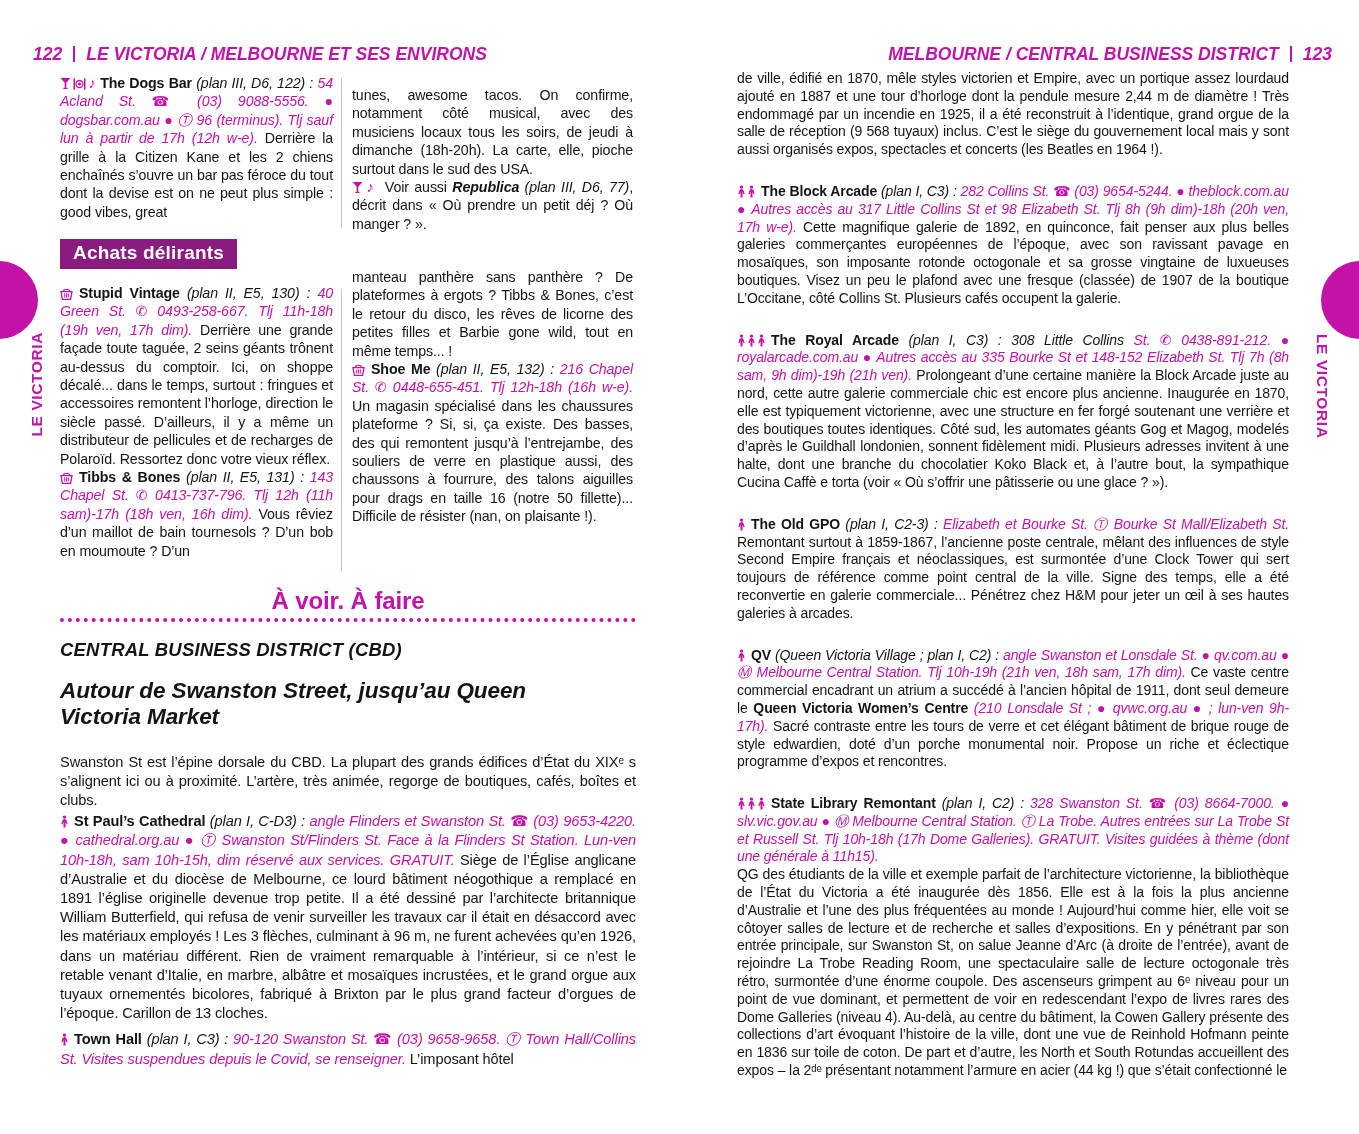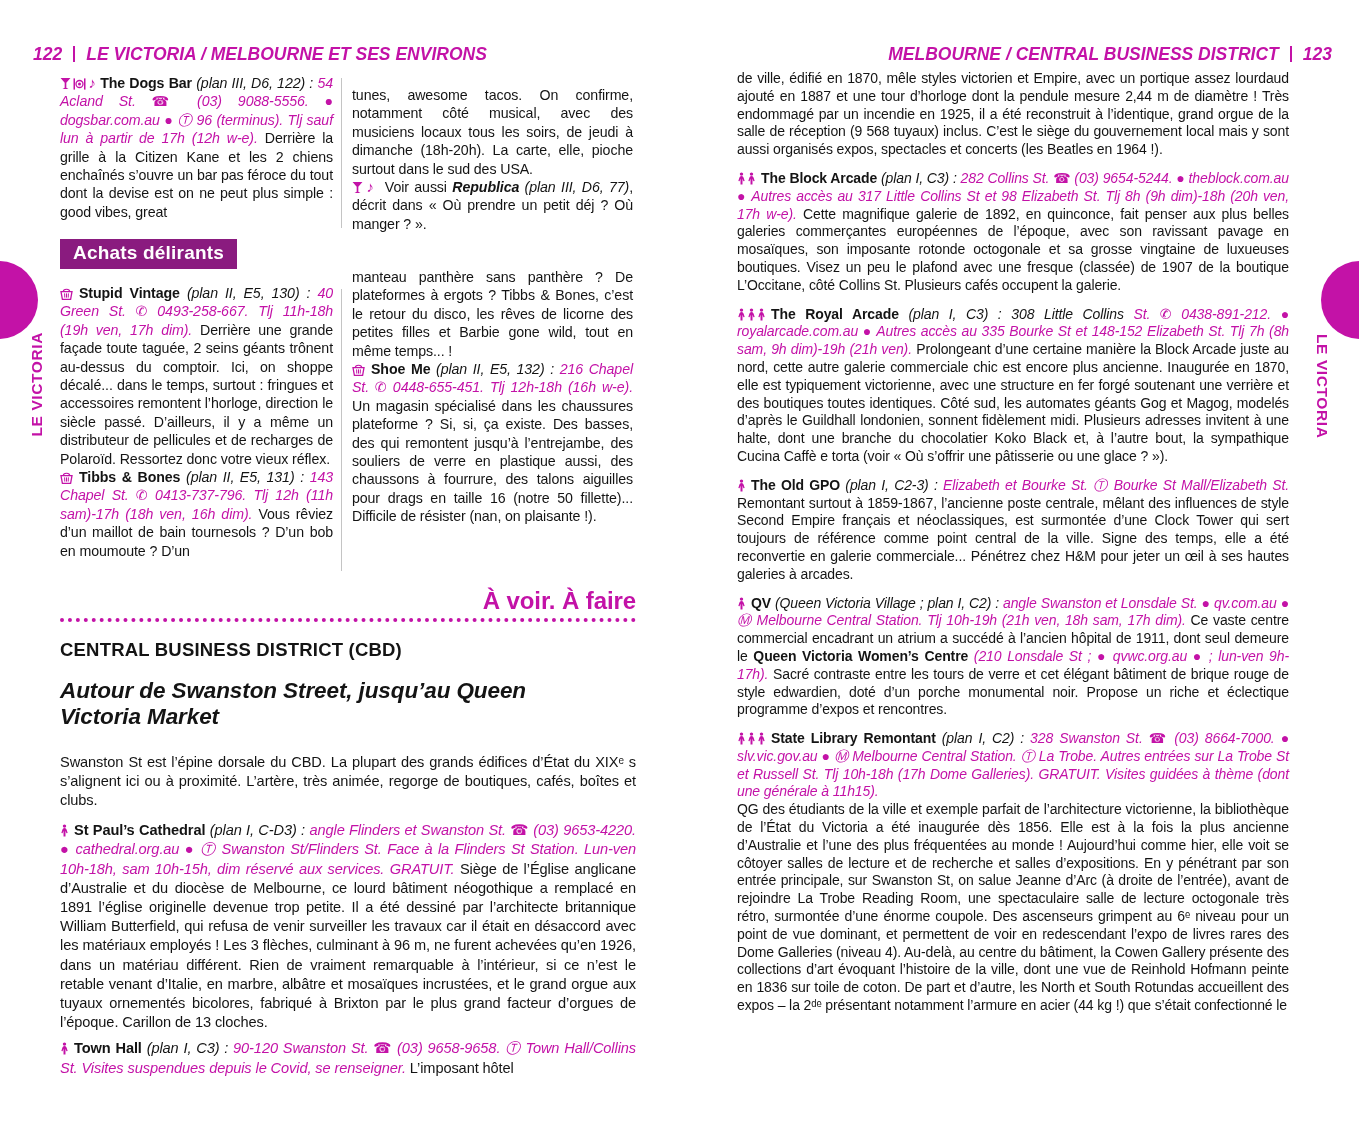--- a/index.html
+++ b/index.html
@@ -34,31 +34,31 @@
   .col2b{left:352px;top:268px;width:281px;}
   .vline{position:absolute;width:1px;background:#c4c4c4;}
   .vline1{left:341px;top:78px;height:150px;}
   .vline2{left:341px;top:289px;height:282px;}
   
   .banner{position:absolute;left:60px;top:239px;background:var(--purple);color:#fff;
     font-weight:bold;font-size:19px;padding:3px 13px 5px;letter-spacing:.2px;}
   
   .lp-main{position:absolute;left:60px;top:588px;width:576px;text-align:justify;
     font-size:14.6px;line-height:19.2px;letter-spacing:-0.1px;}
-  .see-do{color:var(--mag);font-weight:bold;font-size:24px;line-height:26px;text-align:right;margin:0;}
+  .see-do{color:var(--mag);font-weight:bold;font-size:24px;line-height:26px;text-align:center;margin:0;}
   .dotrule{border-top:4px dotted var(--mag);height:0;margin-top:4px;}
-  .district{font-weight:bold;font-size:18.5px;line-height:19px;text-align:left;margin-top:18px;letter-spacing:.2px;}
+  .district{font-weight:bold;font-style:italic;font-size:18.5px;line-height:19px;text-align:left;margin-top:18px;letter-spacing:.2px;}
   .area{font-weight:bold;font-style:italic;font-size:22.5px;line-height:26px;text-align:left;margin-top:19px;width:552px;}
   .intro{}
-  .mt11{margin-top:11px;}
+  .mt11{margin-top:2px;}
   .mt7{margin-top:7px;}
   
   .rp-main{position:absolute;left:737px;top:70px;width:552px;text-align:justify;
     font-size:14px;line-height:17.8px;letter-spacing:-0.1px;}
-  .rp-main .entry{margin-top:11px;}
+  .rp-main .entry{margin-top:24px;}
   
   .nm{font-weight:bold;}
   .pl{font-style:italic;}
   .mg{color:var(--mag);font-style:italic;}
   .tx{}
   
   .icons{white-space:nowrap;margin-right:4px;}
   .ic{display:inline-block;vertical-align:-2px;color:var(--mag);fill:currentColor;margin-right:2px;}
   .ic-person{width:9px;height:13px;margin-right:1px;}
   .ic-martini{width:11px;height:13px;}

